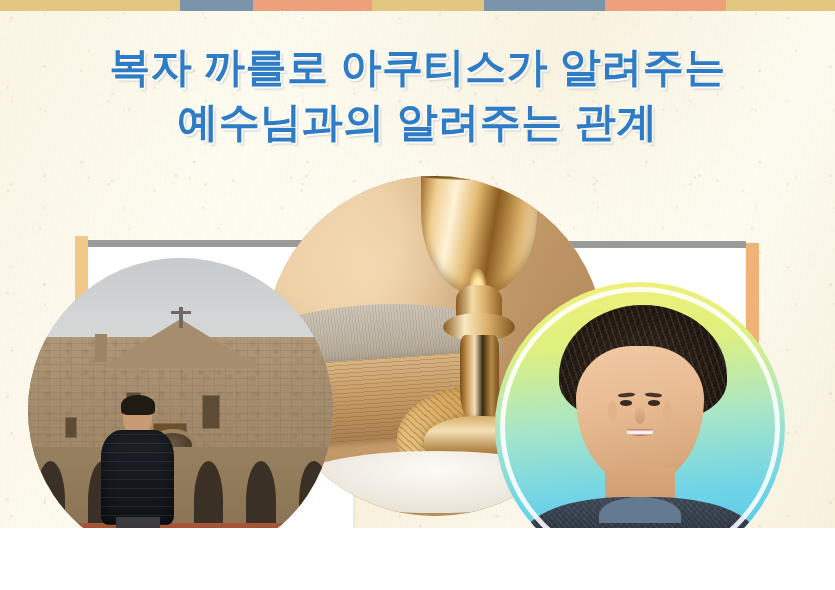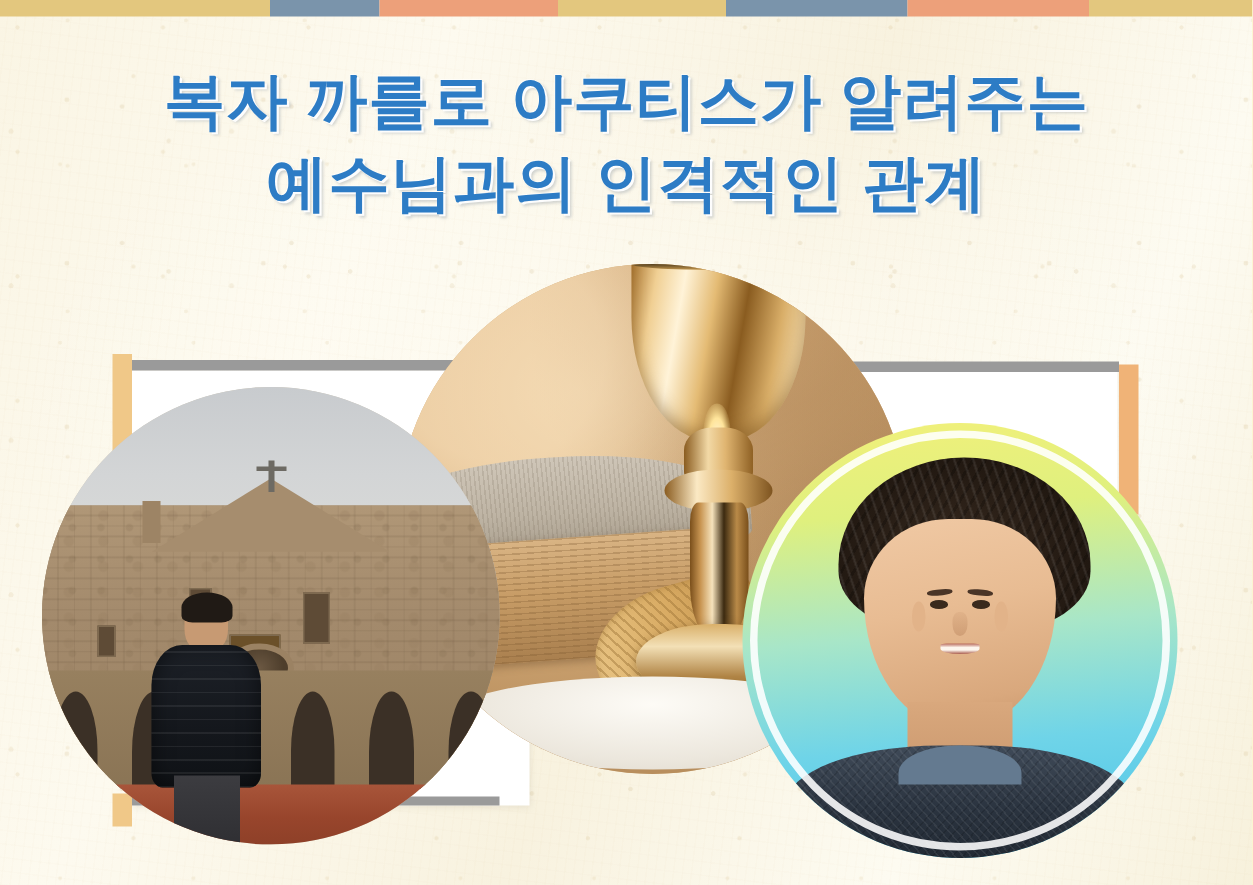--- a/index.html
+++ b/index.html
@@ -8,22 +8,22 @@
   html, body {
     width: 835px;
     height: 590px;
     overflow: hidden;
     font-family: "Liberation Sans", sans-serif;
   }
 
   .slide {
     position: relative;
     width: 835px;
-    height: 590px;
-    background: #fde047;
+    height: 528px;
+    background: #86efac;
     overflow: hidden;
   }
 
   
   .paper-texture {
     position: absolute;
     inset: 0;
     background-color: #fcf8ea;
     background-image:
       radial-gradient(circle at 12% 22%, rgba(214,190,140,.22) 0 1.2px, transparent 1.6px),
@@ -378,21 +378,21 @@
       <div class="seg" style="background: rgb(122, 148, 171); width: 8.8%;"></div>
       <div class="seg" style="background: rgb(237, 160, 122); width: 14.2%;"></div>
       <div class="seg" style="background: rgb(227, 199, 126); width: 13.5%;"></div>
       <div class="seg" style="background: rgb(122, 148, 171); width: 14.5%;"></div>
       <div class="seg" style="background: rgb(237, 160, 122); width: 14.5%;"></div>
       <div class="seg" style="background: rgb(227, 199, 126); width: 13%;"></div>
     </div>
 
   <div class="title-block">
     <div class="title-line">복자 까를로 아쿠티스가 알려주는</div>
-    <div class="title-line">예수님과의 인격적인 관계</div>
+    <div class="title-line">예수님과의 알려주는 관계</div>
   </div>
 
   <div class="frame-card" style="left:88px; top:247px; width:265px; height:290px;"></div>
   <div class="accent-bar" style="left:75px; top:236px; width:13px; height:107px; background:#f0c888;"></div>
   <div class="accent-bar" style="left:88px; top:240px; width:240px; height:7px; background:#9a9a9a;"></div>
   <div class="accent-bar" style="left:75px; top:529px; width:13px; height:22px; background:#f0c888;"></div>
   <div class="accent-bar" style="left:88px; top:531px; width:245px; height:6px; background:#9a9a9a;"></div>
 
   <div class="frame-card" style="left:530px; top:245px; width:215px; height:255px;"></div>
   <div class="accent-bar" style="left:746px; top:243px; width:13px; height:100px; background:#f0b377;"></div>

